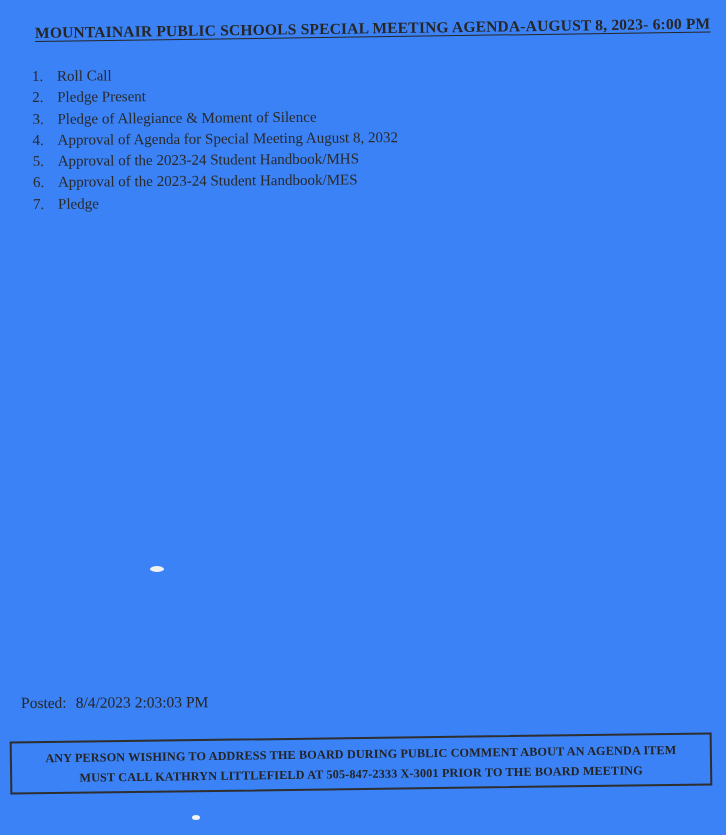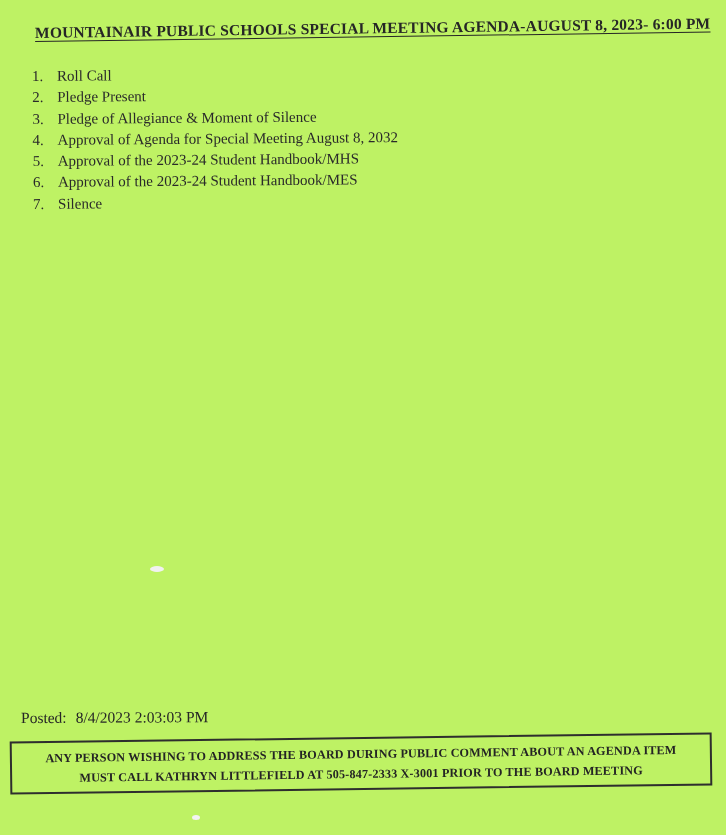--- a/index.html
+++ b/index.html
@@ -4,21 +4,21 @@
 <style>
   html, body {
     margin: 0;
     padding: 0;
     background: #ffffff;
   }
   .page {
     position: relative;
     width: 726px;
     height: 835px;
-    background: #bef264;
+    background: #3b82f6;
     overflow: hidden;
     font-family: "Liberation Serif", "DejaVu Serif", serif;
     color: #1f1f1f;
   }
   .doc-title {
     position: absolute;
     left: 35px;
     top: 24px;
     width: 680px;
     font-size: 15.5px;
@@ -48,21 +48,21 @@
   .agenda-number {
     width: 25px;
     flex: 0 0 25px;
   }
   .agenda-text {
     white-space: nowrap;
   }
   .posted-line {
     position: absolute;
     left: 21px;
-    top: 709px;
+    top: 694px;
     font-size: 15.5px;
     color: #262626;
     white-space: nowrap;
     transform: rotate(-0.25deg);
     transform-origin: left center;
   }
   .posted-label {
     margin-right: 9px;
   }
   .notice-box {
@@ -137,21 +137,21 @@
     <div class="agenda-item">
       <span class="agenda-number">5.</span>
       <span class="agenda-text">Approval of the 2023-24 Student Handbook/MHS</span>
     </div>
     <div class="agenda-item">
       <span class="agenda-number">6.</span>
       <span class="agenda-text">Approval of the 2023-24 Student Handbook/MES</span>
     </div>
     <div class="agenda-item">
       <span class="agenda-number">7.</span>
-      <span class="agenda-text">Silence</span>
+      <span class="agenda-text">Pledge</span>
     </div>
   </div>
 
   <div class="smudge-1"></div>
 
   <div class="posted-line">
     <span class="posted-label">Posted:</span><span>8/4/2023 2:03:03 PM</span>
   </div>
 
   <div class="notice-box">

